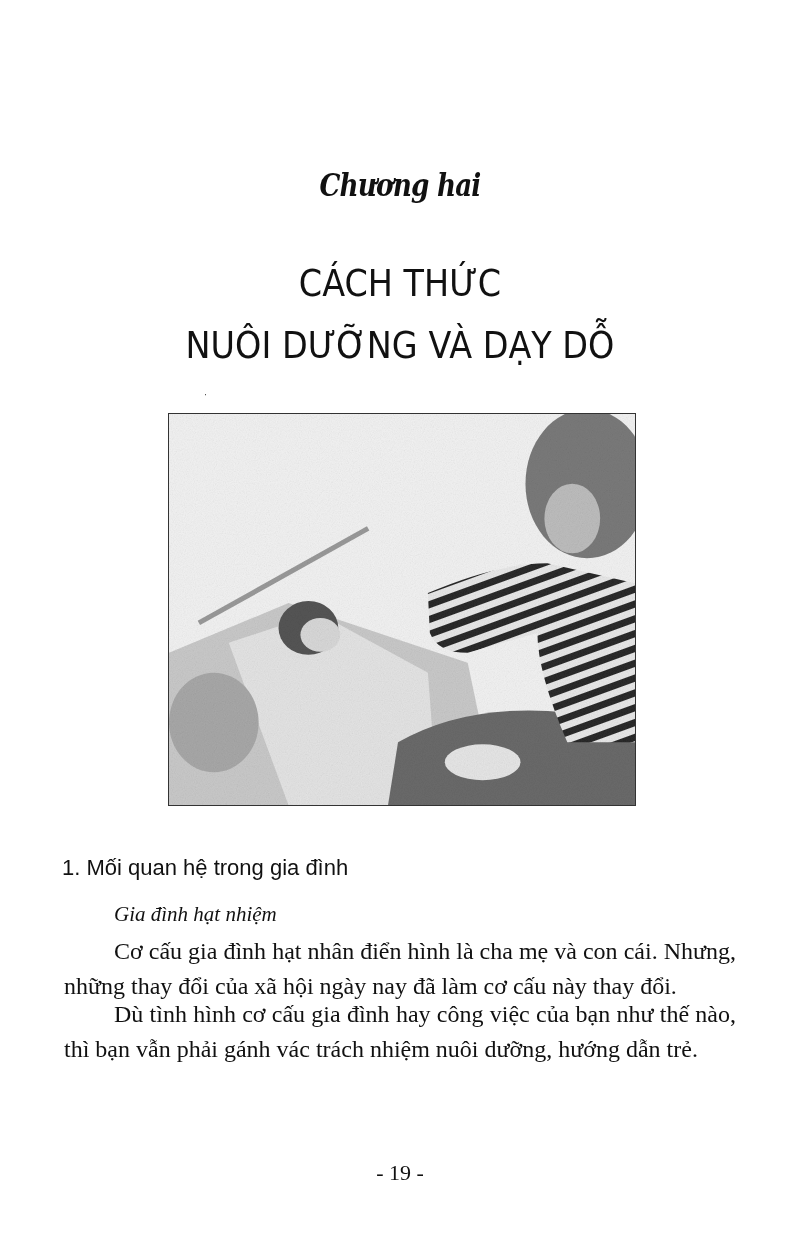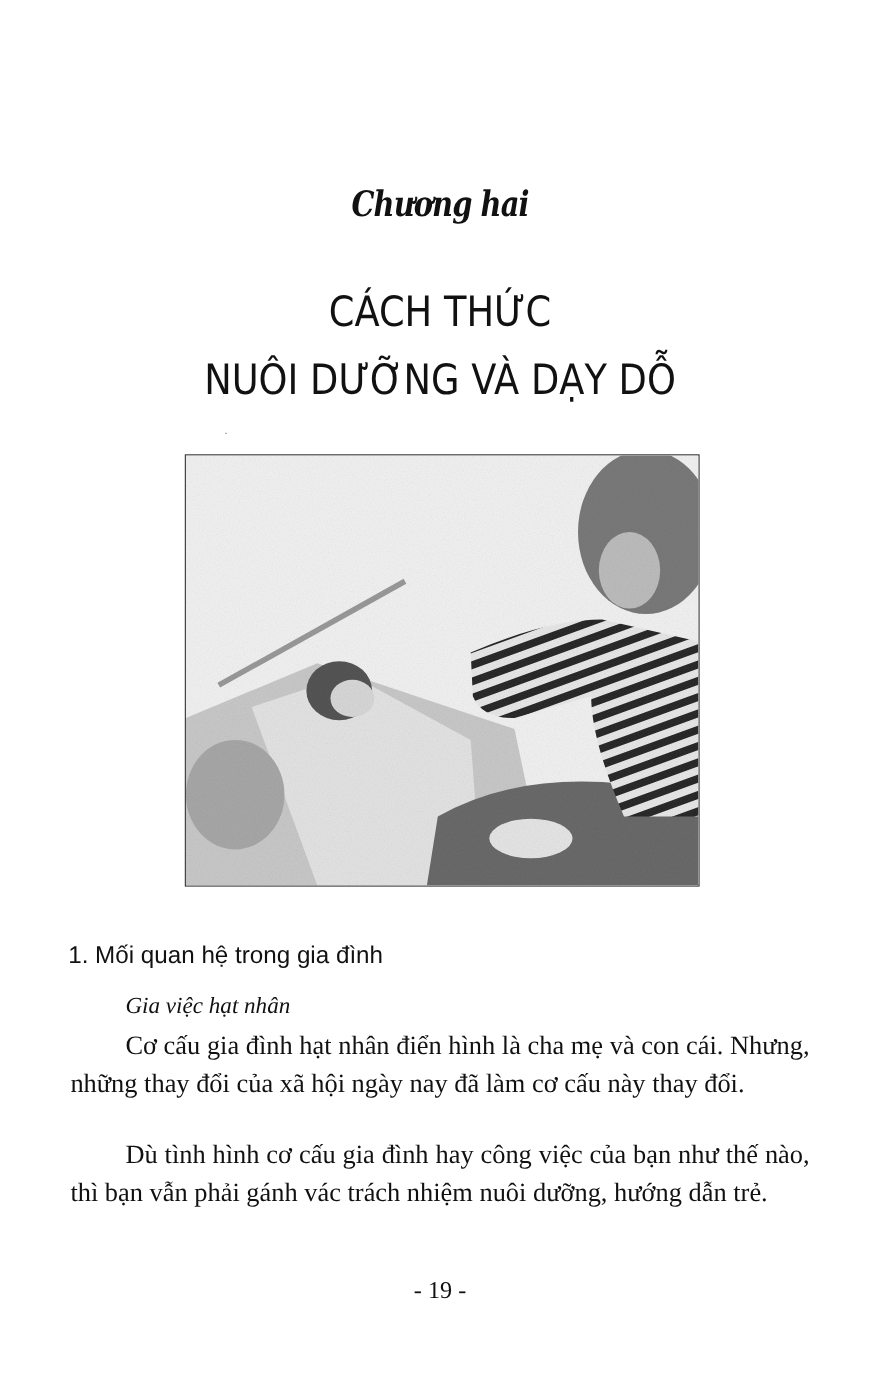--- a/index.html
+++ b/index.html
@@ -27,21 +27,21 @@
   .subheading {
     position: absolute; left: 114px; top: 902px;
     font-family: "Liberation Serif", serif; font-style: italic; font-size: 21px;
   }
   .para {
     position: absolute; left: 64px; width: 672px;
     font-family: "Liberation Serif", serif; font-size: 24px; line-height: 35px;
     text-align: justify; text-indent: 50px; margin: 0;
   }
   .p1 { top: 934px; }
-  .p2 { top: 1033px; }
+  .p2 { top: 997px; }
   .page-number {
     position: absolute; left: 0; width: 800px; top: 1160px; text-align: center;
     font-family: "Liberation Serif", serif; font-size: 22px;
   }
   .speck { position: absolute; left: 203px; top: 393px; font-size: 10px; color: #555;
     font-family: "DejaVu Sans", sans-serif; }
 </style>
 </head>
 <body>
 
@@ -89,18 +89,18 @@
 
       <ellipse cx="420" cy="70" rx="62" ry="75" fill="#7a7a7a"></ellipse>
       <ellipse cx="405" cy="105" rx="28" ry="35" fill="#bdbdbd"></ellipse>
 
       <ellipse cx="315" cy="350" rx="38" ry="18" fill="#e6e6e6"></ellipse>
     </g>
   </svg>
 </div>
 
 <div class="section-heading">1. Mối quan hệ trong gia đình</div>
-<div class="subheading">Gia việc hạt nhân</div>
+<div class="subheading">Gia đình hạt nhiệm</div>
 
 <p class="para p1">Cơ cấu gia đình hạt nhân điển hình là cha mẹ và con cái. Nhưng, những thay đổi của xã hội ngày nay đã làm cơ cấu này thay đổi.</p>
 <p class="para p2">Dù tình hình cơ cấu gia đình hay công việc của bạn như thế nào, thì bạn vẫn phải gánh vác trách nhiệm nuôi dưỡng, hướng dẫn trẻ.</p>
 
 <div class="page-number">- 19 -</div>
 
 </body></html>

